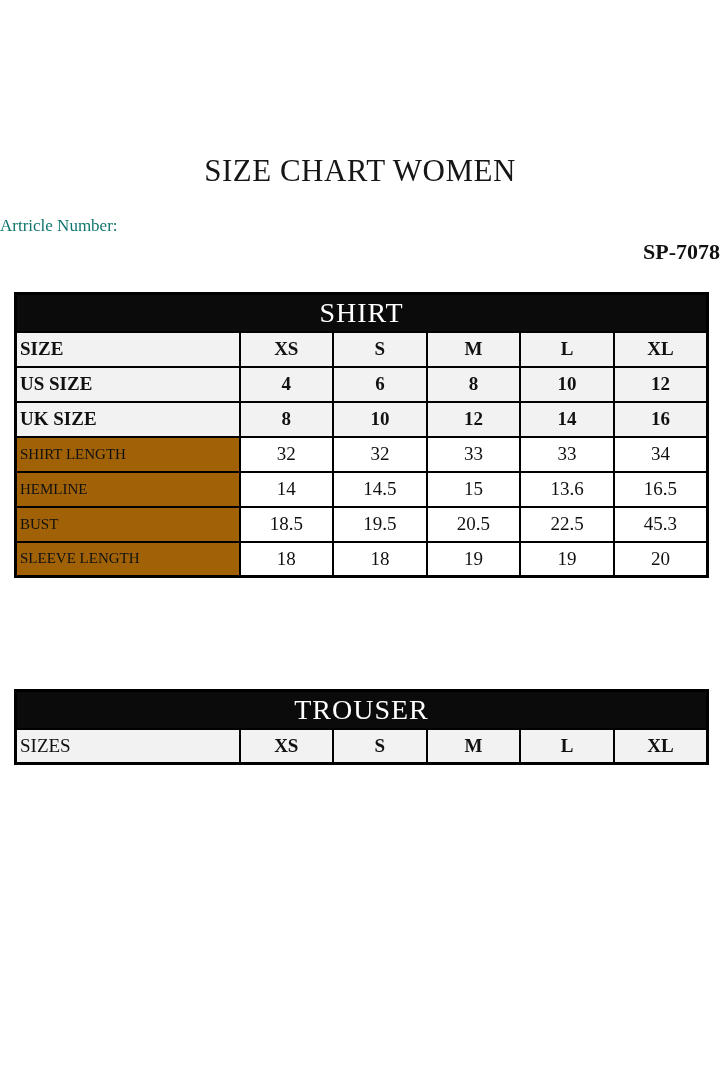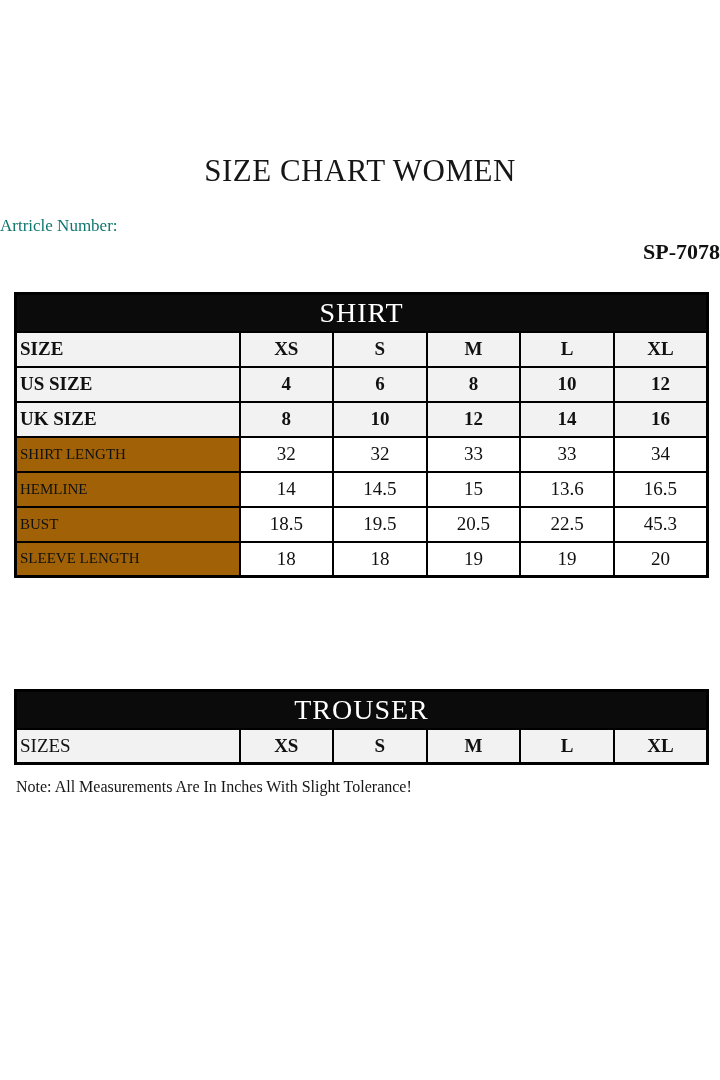--- a/index.html
+++ b/index.html
@@ -182,15 +182,14 @@
         <td class="lbl lbl-plain">SIZES</td>
         <td class="val">XS</td>
         <td class="val">S</td>
         <td class="val">M</td>
         <td class="val">L</td>
         <td class="val">XL</td>
       </tr>
     </tbody>
   </table>
 
-  <div class="note">Note: All Measurements Are In Inches With Slight Tolerance!</div>
 
 </div>
 
 </body></html>

